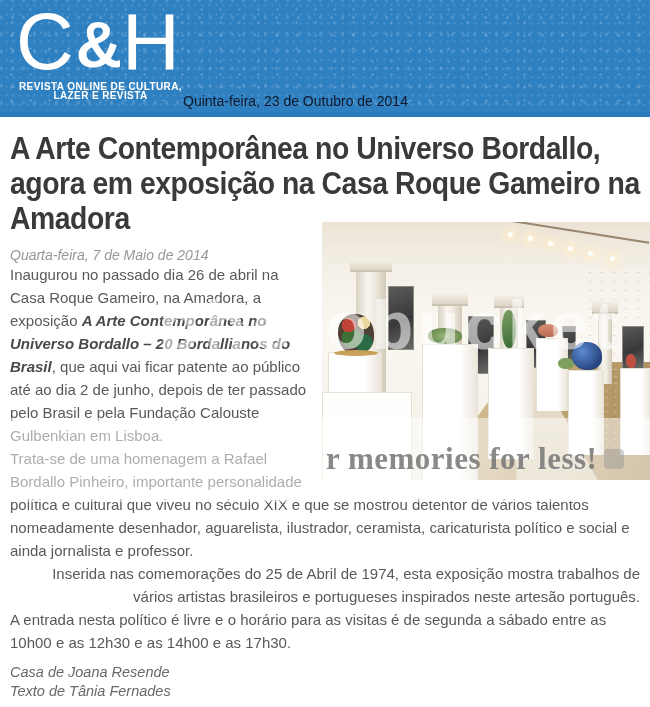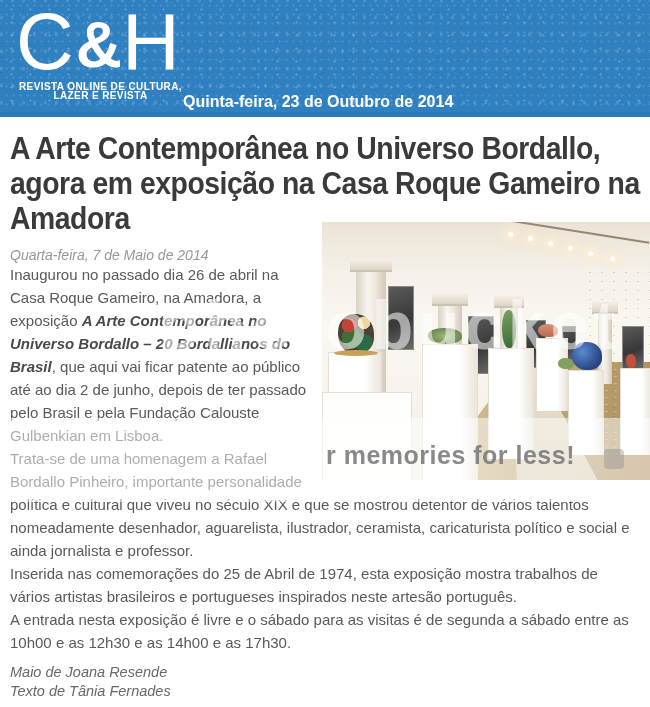--- a/index.html
+++ b/index.html
@@ -14,31 +14,31 @@
       radial-gradient(rgba(255,255,255,0.13) 1.2px, transparent 1.5px),
       radial-gradient(rgba(20,60,110,0.10) 1.4px, transparent 1.7px),
       radial-gradient(rgba(255,255,255,0.10) 1.0px, transparent 1.3px);
     background-size:19px 13px, 11px 17px, 23px 15px, 7px 9px;
     background-position:2px 3px, 7px 9px, 12px 5px, 3px 1px;}
   .header-strip{position:absolute;left:0;bottom:0;width:100%;height:5px;background:#2a79bb;}
   .logo{position:absolute;left:16px;top:2px;color:#ffffff;line-height:1;white-space:nowrap;}
   .logo .lt{font-size:80px;font-weight:400;letter-spacing:2px;}
   .logo .amp{font-size:64px;font-weight:800;letter-spacing:0;position:relative;top:-2px;}
   .tagline{position:absolute;left:19px;top:83px;color:#ffffff;font-size:10px;font-weight:700;line-height:8.5px;letter-spacing:0.4px;text-align:center;}
-  .header-date{position:absolute;left:183px;top:93px;color:#ffffff;font-size:16px;font-weight:700;}
+  .header-date{position:absolute;left:183px;top:93px;color:#0f172a;font-size:14px;font-weight:400;}
 
   
   .main{padding:0 10px;}
   .page-title{margin:14px 0 0 0;color:#3a3a3a;font-weight:700;font-size:31px;line-height:35px;letter-spacing:-0.5px;transform:scaleX(.915);transform-origin:0 50%;}
   .page-title span{display:block;white-space:nowrap;}
   .meta-date{margin:11px 0 0 0;font-style:italic;font-size:14px;color:#97979a;}
   p.body{margin:0;font-size:15px;line-height:23px;color:#59595b;}
   .p1{margin-top:8px;}
   .p2{margin-top:16px;}
-  .p3{margin-top:14px;}
+  .p3{margin-top:14px;text-align:right;}
   .p4{margin-top:11px;}
   .bold-it{font-weight:700;font-style:italic;color:#4a4a4c;}
   .credits{margin:9px 0 0 0;font-style:italic;font-size:14.5px;line-height:19px;color:#68686a;}
 
   
   figure.photo{float:right;width:328px;height:258px;margin:-14px -10px 10px 12px;padding:0;position:relative;overflow:hidden;
     background:linear-gradient(180deg,#ebe3d5 0%,#f5f1e9 20%,#faf7f1 42%,#f3efe6 100%);}
   .photo *{position:absolute;}
   .floor{left:108px;top:140px;width:220px;height:118px;background:linear-gradient(105deg,#dccca9 0%,#c3a979 45%,#aa8c5b 100%);clip-path:polygon(40% 0,100% 0,100% 100%,0 100%);}
   .floor-path{left:148px;top:140px;width:130px;height:118px;background:linear-gradient(#efe8da,#ddd2ba);clip-path:polygon(32% 0,50% 0,98% 100%,36% 100%);opacity:.92;}
@@ -118,28 +118,28 @@
     </figure>
 
     <p class="meta-date">Quarta-feira, 7 de Maio de 2014</p>
 
     <p class="body p1"><span>Inaugurou no passado dia 26 de abril na Casa Roque Gameiro, na Amadora, a exposição </span><span class="bold-it">A Arte Contemporânea no Universo Bordallo – 20 Bordallianos do Brasil</span><span>, que aqui vai ficar patente ao público até ao dia 2 de junho, depois de ter passado pelo Brasil e pela Fundação Calouste Gulbenkian em Lisboa.</span></p>
 
     <p class="body p2">Trata-se de uma homenagem a Rafael Bordallo Pinheiro, importante personalidade política e cultural que viveu no século XIX e que se mostrou detentor de vários talentos nomeadamente desenhador, aguarelista, ilustrador, ceramista, caricaturista político e social e ainda jornalista e professor.</p>
 
     <p class="body p3">Inserida nas comemorações do 25 de Abril de 1974, esta exposição mostra trabalhos de vários artistas brasileiros e portugueses inspirados neste artesão português.</p>
 
-    <p class="body p4">A entrada nesta exposição é livre e o sábado para as visitas é de segunda a sábado entre as 10h00 e as 12h30 e as 14h00 e as 17h30.</p>
+    <p class="body p4">A entrada nesta político é livre e o horário para as visitas é de segunda a sábado entre as 10h00 e as 12h30 e as 14h00 e as 17h30.</p>
 
     <p class="credits">
-      <span>Maio de Joana Resende</span><br>
+      <span>Casa de Joana Resende</span><br>
       <span>Texto de Tânia Fernades</span>
     </p>
   </div>
 
   <div style="position:absolute;left:0;top:0;width:650px;height:683px;pointer-events:none;z-index:30;">
     <div style="position:absolute;left:158px;top:286px;font-size:68px;font-weight:700;letter-spacing:5px;color:rgba(255,255,255,0.55);white-space:nowrap;">photobucket</div>
     <div style="position:absolute;left:0;top:418px;width:650px;height:84px;background:rgba(255,255,255,0.5);"></div>
-    <div style="position:absolute;left:326px;top:441px;font-size:25px;font-weight:700;letter-spacing:0.5px;color:rgba(116,116,116,0.85);white-space:nowrap;">r memories for less!</div>
+    <div style="position:absolute;left:326px;top:441px;font-size:31px;font-weight:700;letter-spacing:0.5px;color:rgba(116,116,116,0.85);white-space:nowrap;font-family:Liberation Serif, serif;">r memories for less!</div>
     <div style="position:absolute;left:604px;top:449px;width:20px;height:20px;border-radius:4px;background:rgba(140,140,140,0.4);"></div>
   </div>
 
 </div>
 
 </body></html>

